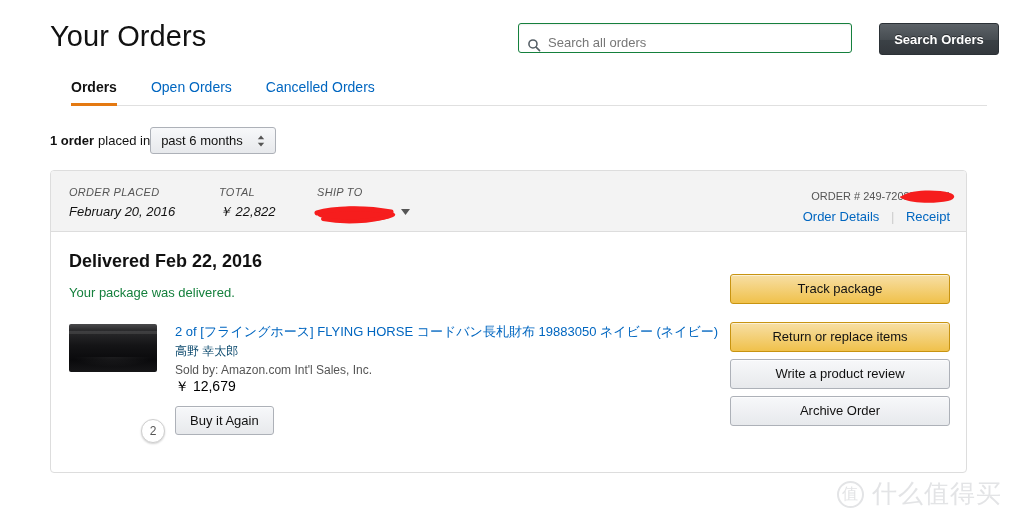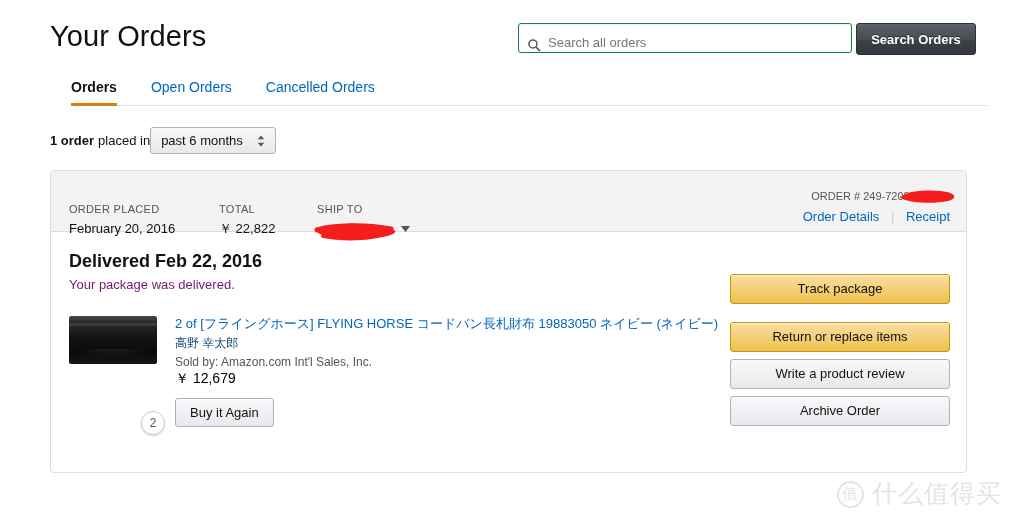--- a/index.html
+++ b/index.html
@@ -71,21 +71,21 @@
     font-family: "Liberation Sans", sans-serif;
     font-size: 13px;
     color: #333;
     width: 100%;
     padding: 0;
     line-height: 18px;
   }
   .search-input::placeholder { color: #767676; opacity: 1; }
 
   .search-button {
-    margin-left: 4px;
+    margin-left: 27px;
     width: 120px;
     height: 32px;
     box-sizing: border-box;
     border: 1px solid #2b3136;
     border-radius: 3px;
     background: linear-gradient(to bottom, #5c6267 0%, #474d52 52%, #3b4146 53%, #33383d 100%);
     color: #ffffff;
     font-family: "Liberation Sans", sans-serif;
     font-size: 13px;
     font-weight: bold;
@@ -174,21 +174,22 @@
   .order-head {
     background: #f3f3f3;
     border-bottom: 1px solid #dddddd;
     height: 61px;
     box-sizing: border-box;
     position: relative;
     padding: 0;
   }
   .oh-col {
     position: absolute;
-    top: 32px;
+    top: 15px;
+    font-style: italic;
   }
   .oh-label {
     font-size: 11px;
     color: #555555;
     text-transform: uppercase;
     letter-spacing: 0.3px;
     line-height: 13px;
     white-space: nowrap;
   }
   .oh-value {
@@ -267,22 +268,22 @@
   }
   .delivered-title {
     font-size: 18px;
     font-weight: bold;
     color: #111111;
     line-height: 22px;
     margin: 0;
   }
   .delivered-sub {
     font-size: 13px;
-    color: #701a75;
-    margin-top: 4px;
+    color: #15803d;
+    margin-top: 12px;
     line-height: 17px;
   }
 
   .item-row {
     display: flex;
     margin-top: 21px;
   }
   .thumb-wrap {
     width: 88px;
     flex: 0 0 88px;

